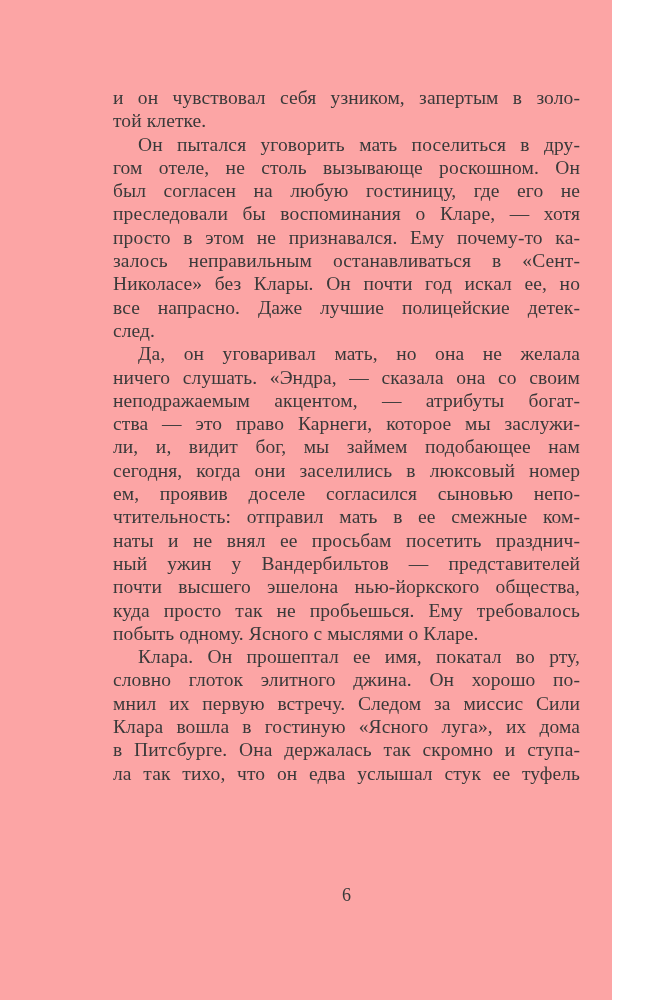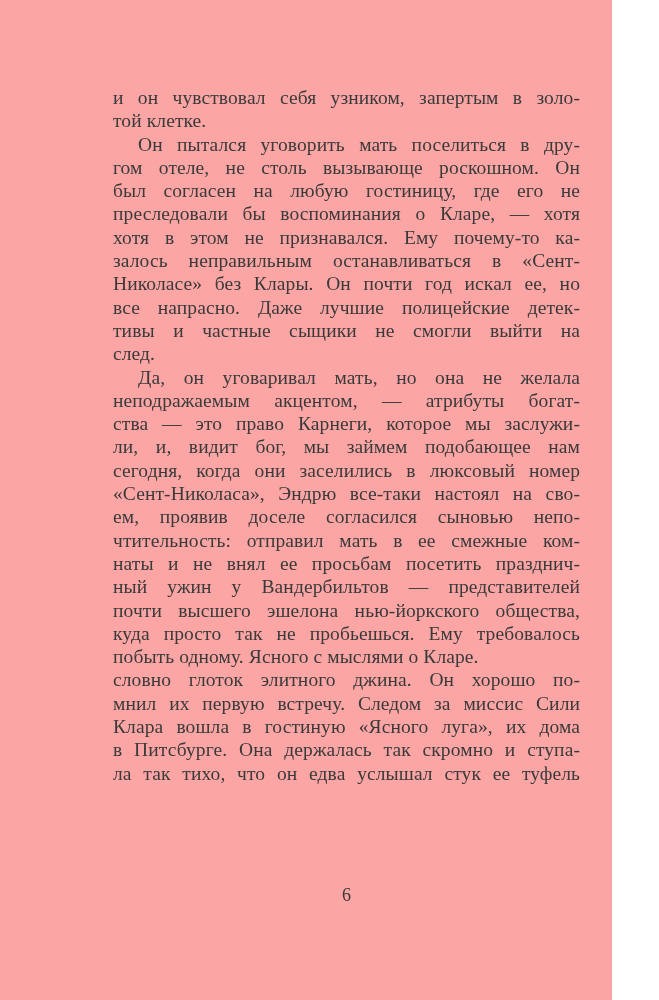--- a/index.html
+++ b/index.html
@@ -50,39 +50,39 @@
 <body>
 
 <div class="book-page">
   <div class="text-block">
       <div class="line">и он чувствовал себя узником, запертым в золо-</div>
       <div class="line no-justify">той клетке.</div>
       <div class="line indent">Он пытался уговорить мать поселиться в дру-</div>
       <div class="line">гом отеле, не столь вызывающе роскошном. Он</div>
       <div class="line">был согласен на любую гостиницу, где его не</div>
       <div class="line">преследовали бы воспоминания о Кларе, — хотя</div>
-      <div class="line">хотя в этом не признавался. Ему почему-то ка-</div>
+      <div class="line">просто в этом не признавался. Ему почему-то ка-</div>
       <div class="line">залось неправильным останавливаться в «Сент-</div>
       <div class="line">Николасе» без Клары. Он почти год искал ее, но</div>
       <div class="line">все напрасно. Даже лучшие полицейские детек-</div>
-      <div class="line">тивы и частные сыщики не смогли выйти на</div>
       <div class="line no-justify">след.</div>
       <div class="line indent">Да, он уговаривал мать, но она не желала</div>
+      <div class="line">ничего слушать. «Эндра, — сказала она со своим</div>
       <div class="line">неподражаемым акцентом, — атрибуты богат-</div>
       <div class="line">ства — это право Карнеги, которое мы заслужи-</div>
       <div class="line">ли, и, видит бог, мы займем подобающее нам</div>
       <div class="line">сегодня, когда они заселились в люксовый номер</div>
-      <div class="line">«Сент-Николаса», Эндрю все-таки настоял на сво-</div>
       <div class="line">ем, проявив доселе согласился сыновью непо-</div>
       <div class="line">чтительность: отправил мать в ее смежные ком-</div>
       <div class="line">наты и не внял ее просьбам посетить празднич-</div>
       <div class="line">ный ужин у Вандербильтов — представителей</div>
       <div class="line">почти высшего эшелона нью-йоркского общества,</div>
       <div class="line">куда просто так не пробьешься. Ему требовалось</div>
       <div class="line no-justify">побыть одному. Ясного с мыслями о Кларе.</div>
+      <div class="line indent">Клара. Он прошептал ее имя, покатал во рту,</div>
       <div class="line">словно глоток элитного джина. Он хорошо по-</div>
       <div class="line">мнил их первую встречу. Следом за миссис Сили</div>
       <div class="line">Клара вошла в гостиную «Ясного луга», их дома</div>
       <div class="line">в Питсбурге. Она держалась так скромно и ступа-</div>
       <div class="line">ла так тихо, что он едва услышал стук ее туфель</div>
     </div>
   <div class="page-number">6</div>
 </div>
 
 </body></html>

